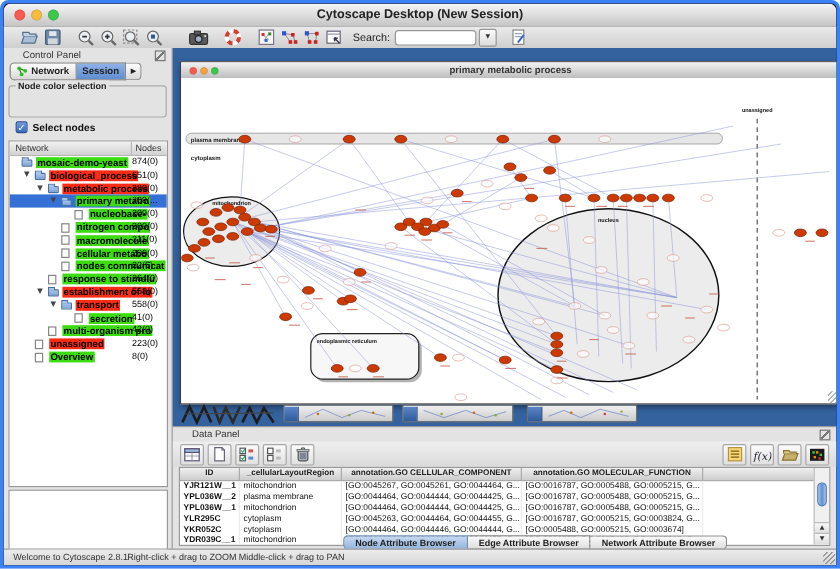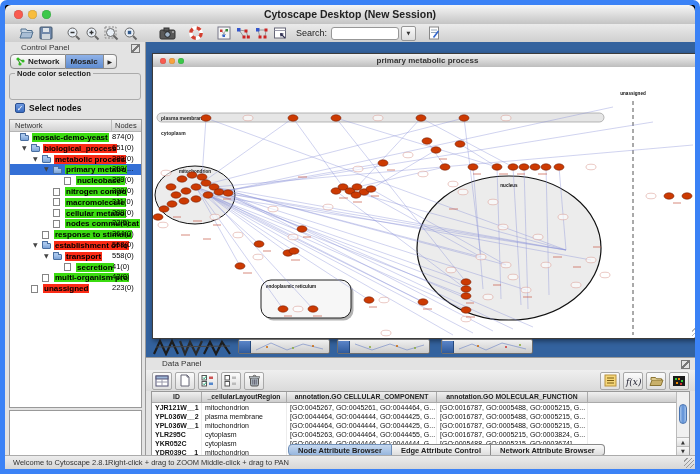--- a/index.html
+++ b/index.html
@@ -1,17 +1,17 @@
 <!DOCTYPE html>
 <html><head>
 <meta charset="utf-8">
 <style>
   html,body{margin:0;padding:0;background:#fff}
   .app{position:relative;width:700px;height:474px;font-family:"Liberation Sans",sans-serif;
-       background:#000000;border:5px solid #3b82f6;box-sizing:border-box;overflow:hidden;border-radius:7px 7px 0 0}
+       background:#000000;border:3px solid #3b82f6;box-sizing:border-box;overflow:hidden;border-radius:7px 7px 0 0}
   
   .tbar{position:absolute;left:0;top:0;right:0;height:19px;background:linear-gradient(#f6f6f6,#c4c4c4);
         border-bottom:1px solid #8d8d8d;border-radius:6px 6px 0 0}
   .tl{position:absolute;top:5px;width:9px;height:9px;border-radius:50%;box-shadow:inset 0 0 1px rgba(0,0,0,.45)}
   .tl.r{left:9px;background:#f95b50}.tl.y{left:23px;background:#f8bd3e}.tl.g{left:37px;background:#3cc84a}
   .ttitle{position:absolute;left:0;right:0;text-align:center;font-size:10.5px;font-weight:bold;color:#222;line-height:19px}
   
   .mtool{position:absolute;top:19px;left:0;right:0;height:18px;background:linear-gradient(#ebebeb,#cfcfcf);
          border-bottom:1px solid #9a9a9a;display:flex;align-items:center;padding-left:12px}
   .tbtn{width:19px;height:17px;display:flex;align-items:center;justify-content:center;flex:0 0 auto}
@@ -253,21 +253,21 @@
         <svg width="9" height="9">
             <line x1="2" y1="2" x2="7" y2="4" stroke="#2a7a1a"></line>
             <line x1="2" y1="2" x2="4" y2="7" stroke="#2a7a1a"></line>
             <circle cx="2" cy="2" r="1.6" fill="#33bb22"></circle>
             <circle cx="7" cy="4" r="1.6" fill="#33bb22"></circle>
             <circle cx="4" cy="7" r="1.6" fill="#33bb22"></circle>
           </svg>
         <span>Network</span>
       </span>
       <span class="ctab active">
-        <span>Mosaic</span>
+        <span>Session</span>
       </span>
       <span class="ctab arrow">▶</span>
     </div>
     <div class="groupbox">
       <span class="gleg">Node color selection</span>
     </div>
     <div class="chkrow">
       <span class="chk">✓</span>
       <span>Select nodes</span>
     </div>
@@ -359,20 +359,26 @@
             <span class="tri" style="left:23px"></span>
             <span class="ic-file" style="left:32px"></span>
             <span class="lbl hl-green" style="left:44px">multi-organism pro</span>
             <span class="val">42(0)</span>
           </div>
           <div class="trow">
             <span class="tri" style="left:12px"></span>
             <span class="ic-file" style="left:21px"></span>
             <span class="lbl hl-red" style="left:33px">unassigned</span>
             <span class="val">223(0)</span>
+          </div>
+          <div class="trow">
+            <span class="tri" style="left:12px"></span>
+            <span class="ic-file" style="left:21px"></span>
+            <span class="lbl hl-green" style="left:33px">Overview</span>
+            <span class="val">8(0)</span>
           </div>
         </div>
     </div>
     <div class="birdeye"></div>
   </div>
 
   <div class="desktop">
     <div class="netwin">
       <div class="ntbar">
         <span class="ntl r"></span>
@@ -745,21 +751,21 @@
           </div>
         </div>
       <div class="vsb">
         <span class="vthumb"></span>
         <span class="varr va-up">▲</span>
         <span class="varr va-dn">▼</span>
       </div>
     </div>
     <div class="btabs" id="bottom-tabs">
         <span class="btab active">Node Attribute Browser</span>
-        <span class="btab">Edge Attribute Control</span>
+        <span class="btab">Edge Attribute Browser</span>
         <span class="btab">Network Attribute Browser</span>
       </div>
   </div>
 
   <div class="sbar">
     <span class="sitem s0">Welcome to Cytoscape 2.8.1</span>
     <span class="sitem s1">Right-click + drag to ZOOM</span>
     <span class="sitem s2">Middle-click + drag to PAN</span>
     <span class="sgrip"></span>
   </div>

